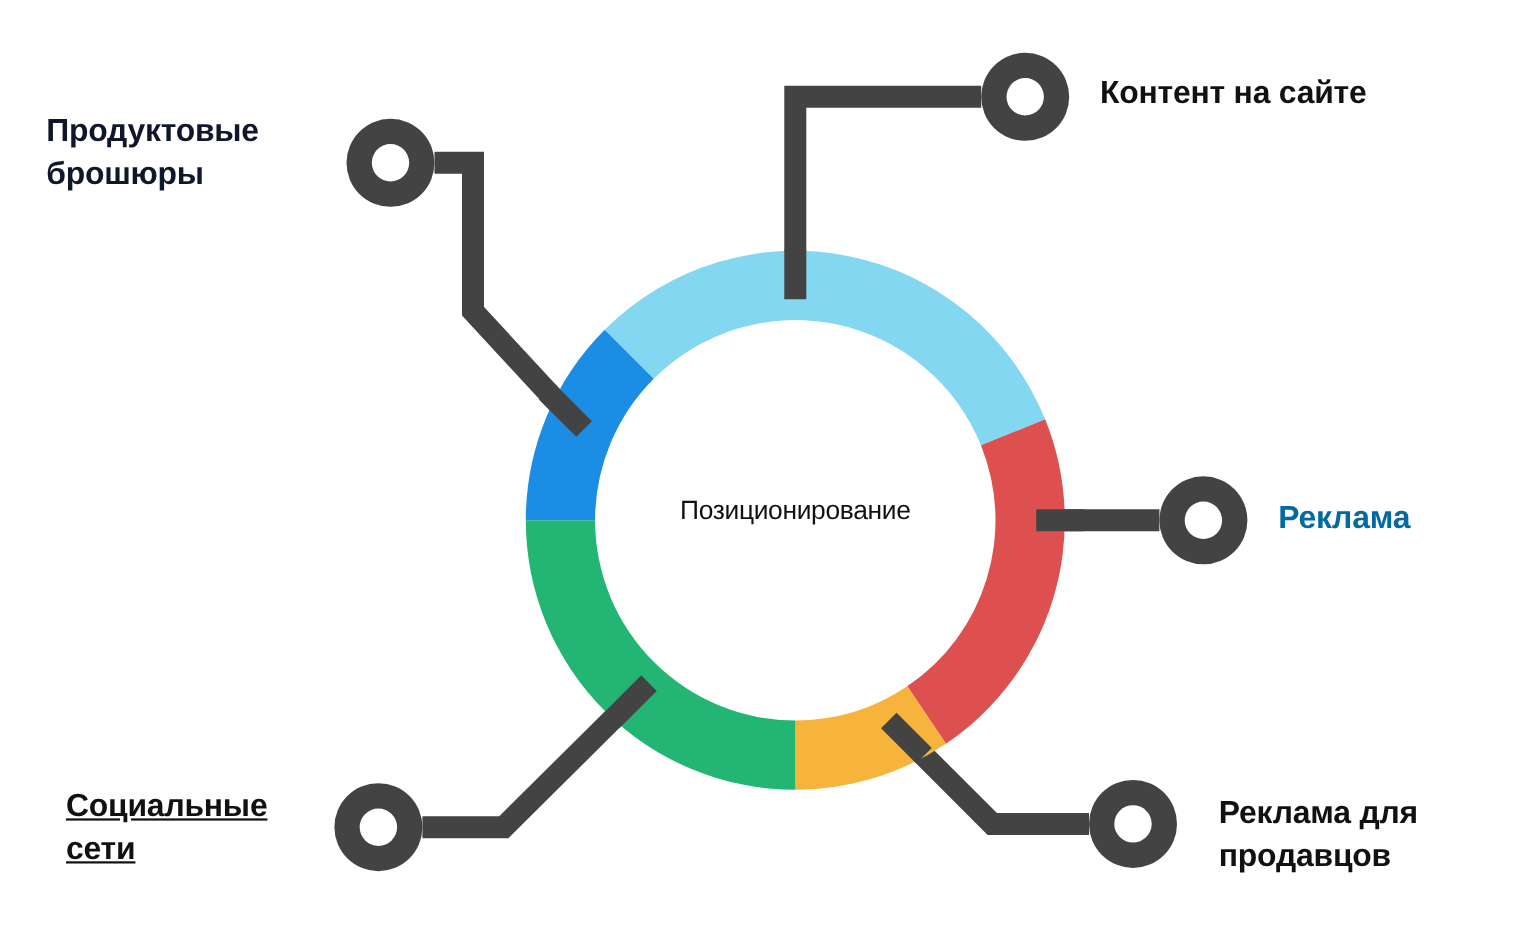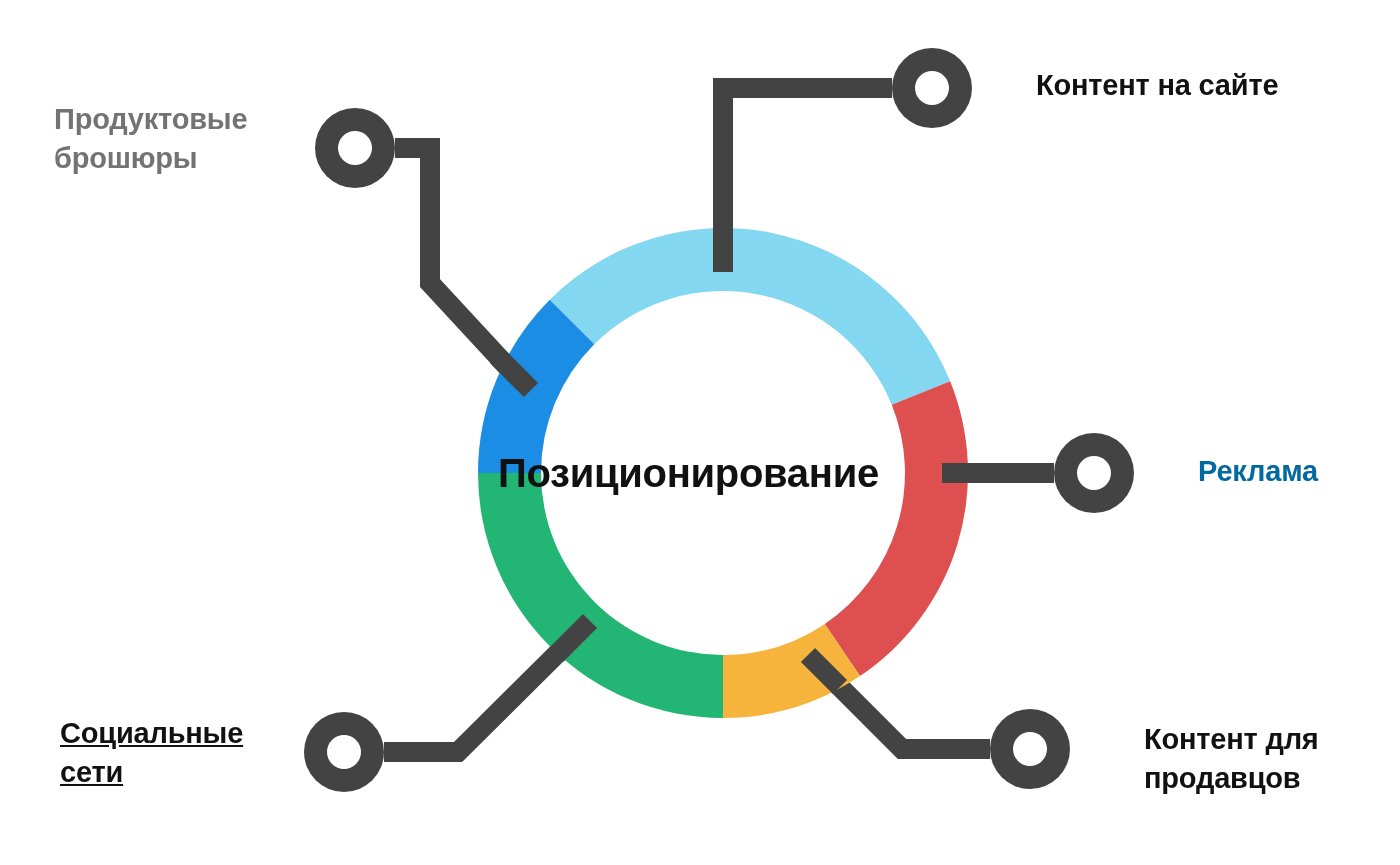--- a/index.html
+++ b/index.html
@@ -31,38 +31,39 @@
   .label {
     position: absolute;
     font-family: "Liberation Sans", sans-serif;
     font-weight: bold;
     font-size: 29px;
     line-height: 1.33;
     color: #111111;
     letter-spacing: -0.2px;
     white-space: pre-line;
   }
-  .label.right-side { text-align: left; margin-left: 36px; }
+  .label.right-side { text-align: left; }
   .label.left-side  { text-align: left; }
 
   
   #label-brochures { left: 42px;  top: 100px; width: 280px; }
   #label-content   { left: 1000px; top: 66px;  width: 330px; }
   #label-ads       { left: 1162px; top: 452px; width: 220px; }
   #label-scripts   { left: 1108px; top: 720px; width: 270px; }
   #label-social    { left: 60px;  top: 714px; width: 260px; }
 
   #center-label {
     position: absolute;
     left: 498px;
     top: 451px;
     width: 450px;
+    text-align: center;
     font-family: "Liberation Sans", sans-serif;
-    font-weight: bold;
-    font-size: 40px;
+    font-weight: normal;
+    font-size: 24px;
     color: #111111;
     letter-spacing: -0.3px;
   }
 </style>
 </head>
 <body>
 
 <div id="canvas" style="background: rgb(255, 255, 255);">
 
   <svg id="diagram" viewBox="0 0 1400 865">
@@ -113,28 +114,28 @@
         <circle cx="344" cy="752" r="40" fill="#434343"></circle>
         <circle cx="344" cy="752" r="17" fill="#ffffff"></circle>
       </g>
       <g>
         <circle cx="355" cy="148" r="40" fill="#434343"></circle>
         <circle cx="355" cy="148" r="17" fill="#ffffff"></circle>
       </g>
     </g>
   </svg>
 
-  <div class="label left-side" id="label-brochures" style="color: #737373; margin-left: 12px;">Продуктовые
+  <div class="label left-side" id="label-brochures" style="color: #0f172a;">Продуктовые
 брошюры</div>
 
   <div class="label right-side" id="label-content" style="color: rgb(17, 17, 17);">Контент на сайте</div>
 
   <div class="label right-side" id="label-ads" style="color: #0369a1;">Реклама</div>
 
-  <div class="label right-side" id="label-scripts" style="color: rgb(17, 17, 17);">Контент для
+  <div class="label right-side" id="label-scripts" style="color: rgb(17, 17, 17);">Реклама для
 продавцов</div>
 
   <div class="label left-side" id="label-social" style="color: rgb(17, 17, 17); text-decoration: underline;">Социальные
 сети</div>
 
   <div id="center-label" style="color: rgb(17, 17, 17);">Позиционирование</div>
 
 </div>
 
 </body></html>

